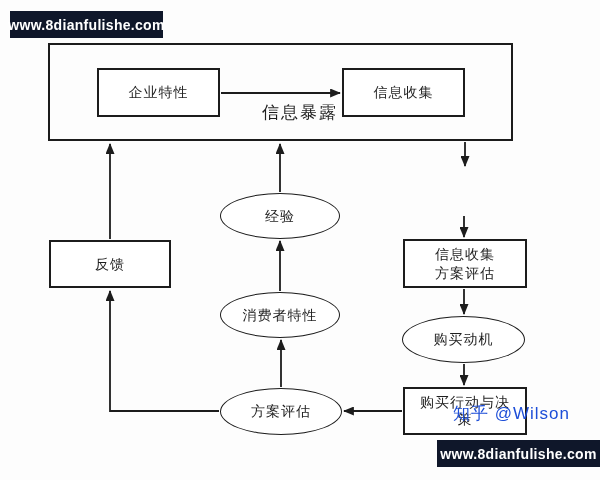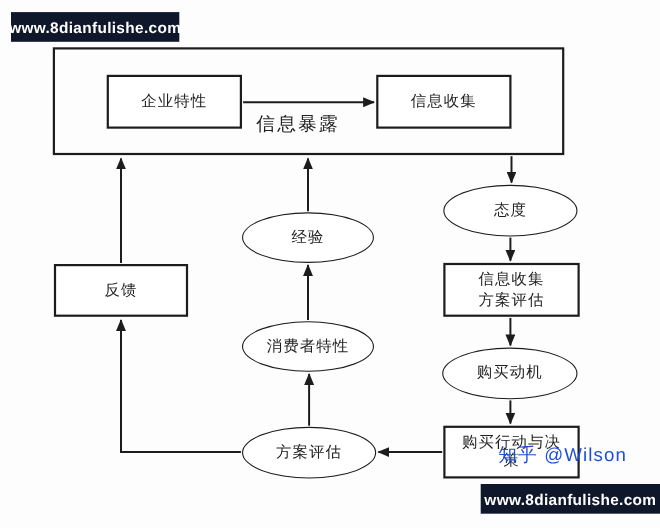--- a/index.html
+++ b/index.html
@@ -44,21 +44,21 @@
     text-align: center;
     white-space: pre-line;
     line-height: 1.35;
   }
   .float-label {
     position: absolute;
     font-size: 17px;
     color: #1f1f1f;
     letter-spacing: 1px;
     z-index: 2;
-    text-align: left;
+    text-align: right;
   }
   .banner {
     position: absolute;
     background: #0f172a;
     color: #ffffff;
     font-family: "Liberation Sans", sans-serif;
     font-weight: 700;
     font-size: 14px;
     display: flex;
     align-items: center;
@@ -107,23 +107,20 @@
   <div class="node rect-node" style="left:97px; top:68px; width:123px; height:49px;">
     <span class="node-label">企业特性</span>
   </div>
 
   <div class="node rect-node" style="left:342px; top:68px; width:123px; height:49px;">
     <span class="node-label">信息收集</span>
   </div>
 
   <div class="float-label" style="left:233px; top:101px; width:105px; letter-spacing:2px;">信息暴露</div>
 
-  <div class="node ellipse-node" style="left:403px; top:168px; width:122px; height:47px;">
-    <span class="node-label">态度</span>
-  </div>
 
   <div class="node rect-node" style="left:403px; top:239px; width:124px; height:49px;">
     <span class="node-label">信息收集
 方案评估</span>
   </div>
 
   <div class="node rect-node" style="left:403px; top:387px; width:124px; height:48px;">
     <span class="node-label" style="line-height:1.25;">购买行动与决
 策</span>
   </div>

